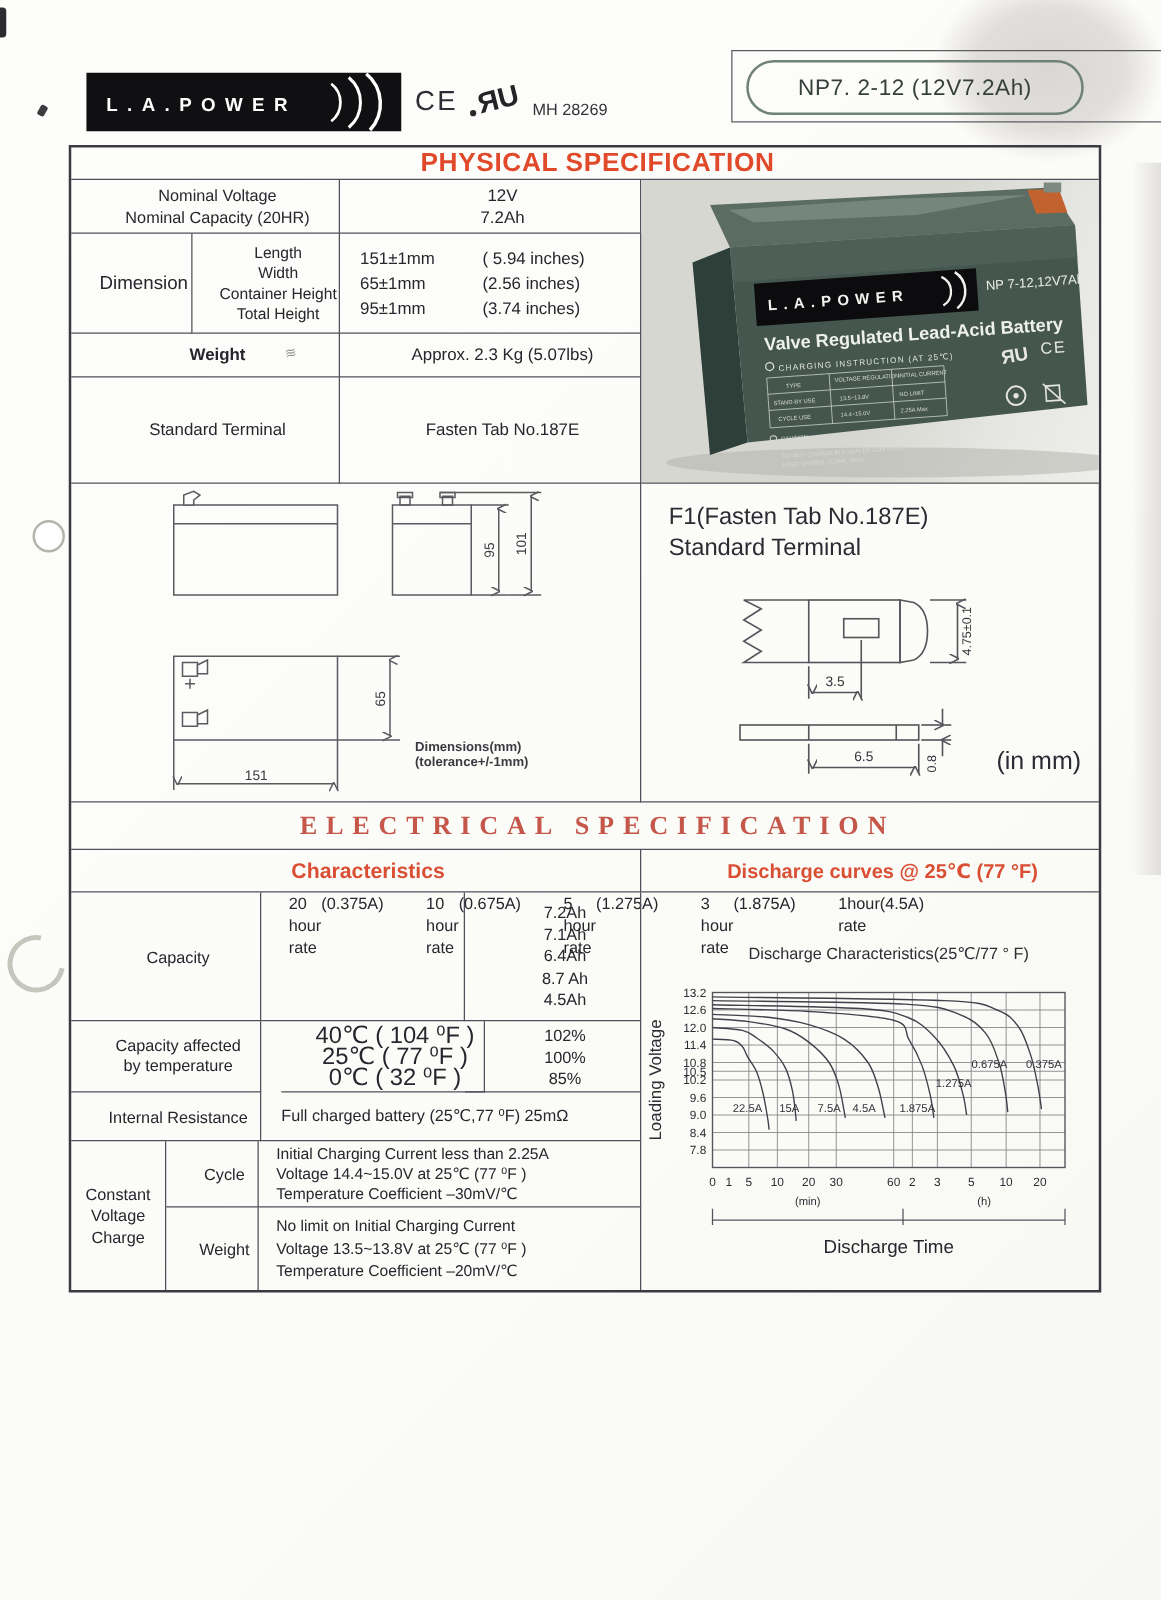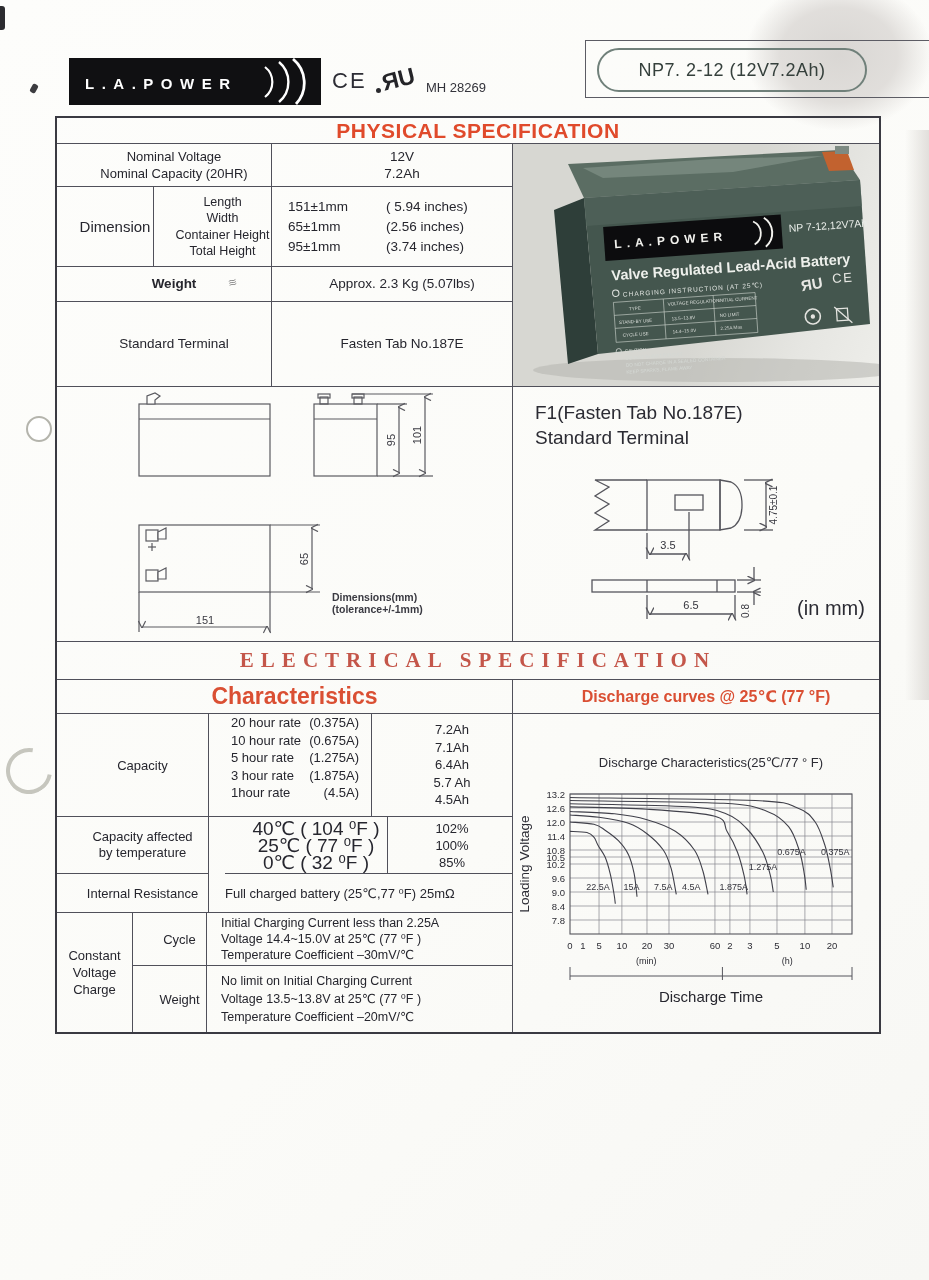--- a/index.html
+++ b/index.html
@@ -298,30 +298,30 @@
         </g>
         <text x="318" y="228" font-size="20" fill="#2b2b33" text-anchor="middle">(in mm)</text>
       </svg>
     </div>
 
     <div class="cell ctr bb" style="left:0;top:524px;width:822px;height:38px;">
       <span class="serif-title" style="font-size:21px;">ELECTRICAL SPECIFICATION</span>
     </div>
 
     <div class="cell ctr br bb" style="left:0;top:562px;width:456px;height:34px;">
-      <span class="hdr-orange" style="font-size:23px;">Characteristics</span>
+      <span class="hdr-orange" style="font-size:17px;">Characteristics</span>
     </div>
     <div class="cell ctr bb" style="left:456px;top:562px;width:366px;height:34px;">
       <span class="hdr-orange" style="font-size:16px;">Discharge curves @ 25℃ (77 °F)</span>
     </div>
 
     <div class="cell ctr br bb" style="left:0;top:596px;width:152px;height:103px;font-size:13px;">
       <span>Capacity</span>
     </div>
-    <div class="cell br bb" style="left:152px;top:596px;width:163px;height:103px;display:flex;flex-direction:column;justify-content:flex-start;">
+    <div class="cell br bb" style="left:152px;top:596px;width:163px;height:103px;display:flex;flex-direction:row;justify-content:flex-start;">
       <div class="caprow">
           <span>20 hour rate</span>
           <span>(0.375A)</span>
         </div>
       <div class="caprow">
           <span>10 hour rate</span>
           <span>(0.675A)</span>
         </div>
       <div class="caprow">
           <span>5 hour rate</span>
@@ -333,21 +333,21 @@
         </div>
       <div class="caprow">
           <span>1hour rate</span>
           <span>(4.5A)</span>
         </div>
     </div>
     <div class="cell ctr br bb" style="left:315px;top:596px;width:141px;height:103px;font-size:13px;line-height:17.5px;">
       <span>7.2Ah</span>
       <span>7.1Ah</span>
       <span>6.4Ah</span>
-      <span>5.7 Ah</span>
+      <span>8.7 Ah</span>
       <span>4.5Ah</span>
     </div>
 
     <div class="cell ctr br bb" style="left:0;top:699px;width:152px;height:57px;font-size:13px;line-height:16.5px;">
       <span>Capacity affected</span>
       <span>by temperature</span>
     </div>
     <div class="cell ctr br bb" style="left:168px;top:699px;width:163px;height:57px;font-size:19px;line-height:17px;">
       <span>40℃ ( 104 ⁰F )</span>
       <span>25℃ ( 77 ⁰F )</span>

